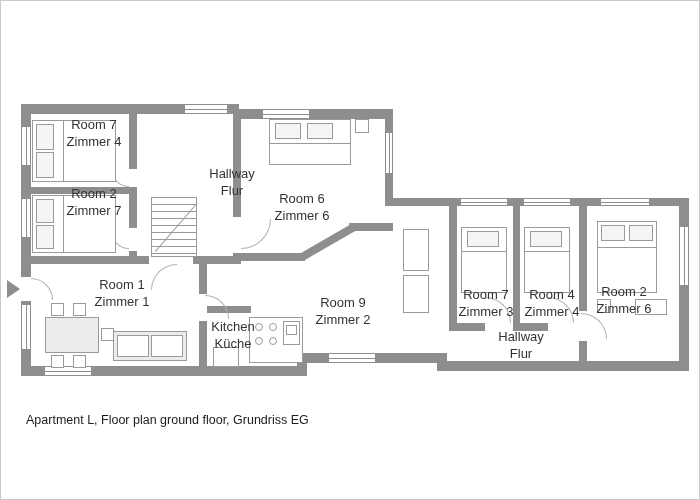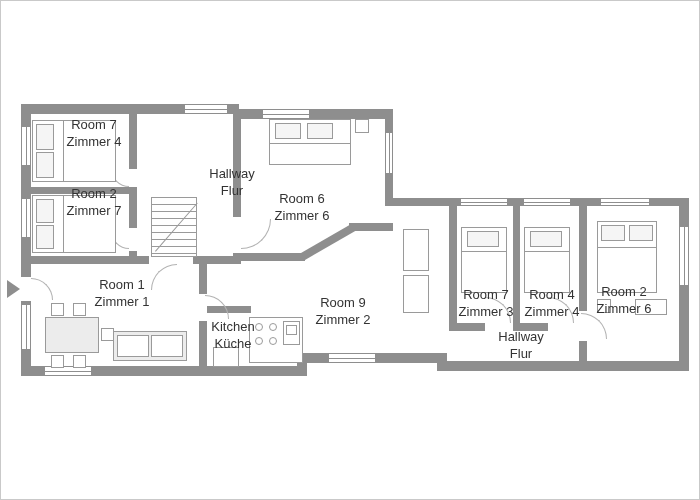--- a/index.html
+++ b/index.html
@@ -201,14 +201,15 @@
   </div>
   <div class="lbl" style="left:623px;top:300px">
     <span>Room 2</span>
     <span>Zimmer 6</span>
   </div>
   <div class="lbl" style="left:520px;top:345px">
     <span>Hallway</span>
     <span>Flur</span>
   </div>
 
+  <div class="caption">Apartment L, Floor plan ground floor, Grundriss EG</div>
 
 </div>
 
 </body></html>

